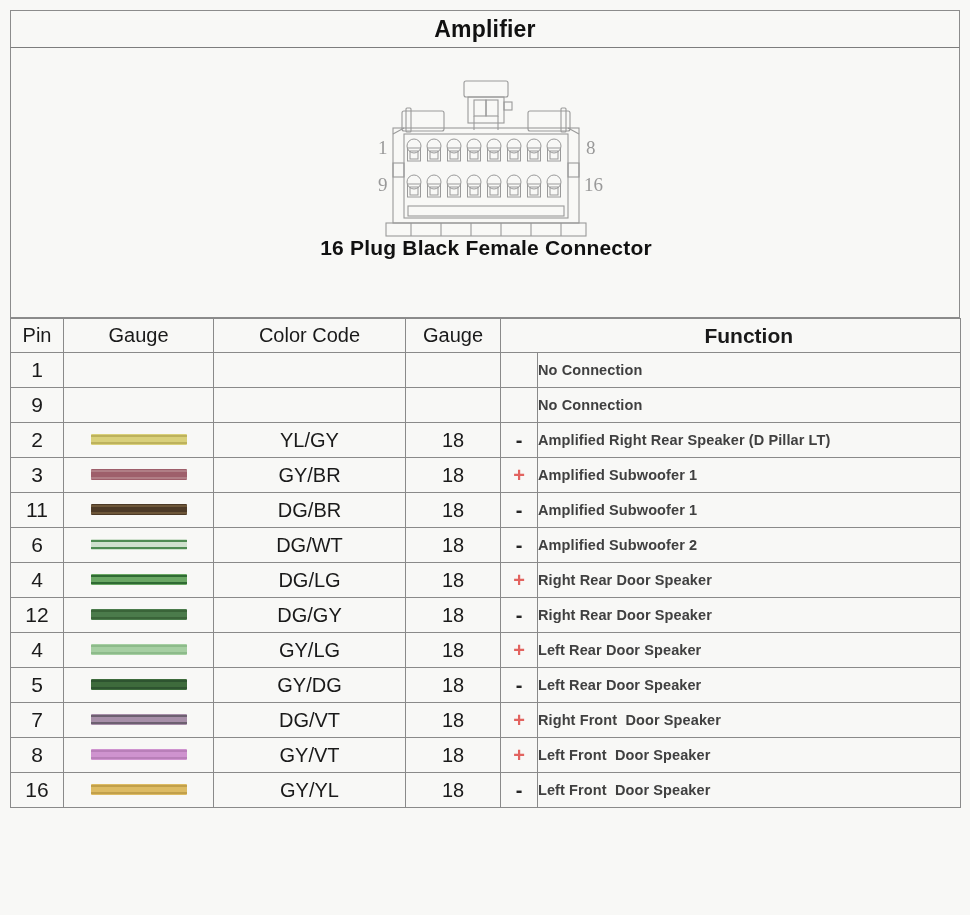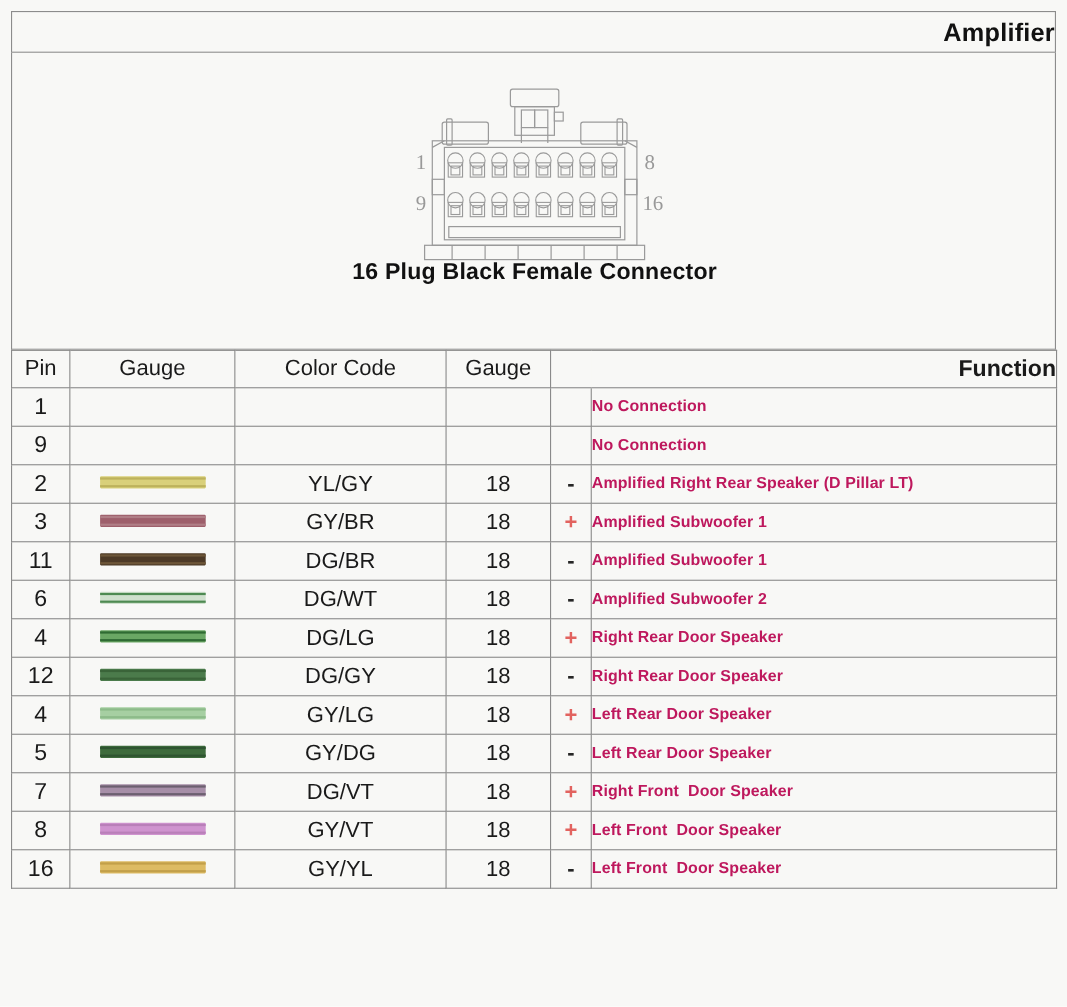--- a/index.html
+++ b/index.html
@@ -29,21 +29,21 @@
     left: 10px;
     top: 10px;
     width: 950px;
     height: 38px;
     border: 1px solid #8c8c8c;
     border-bottom: 1px solid #7d7d7d;
     box-sizing: border-box;
     background: #f8f8f6;
     display: flex;
     align-items: center;
-    justify-content: flex-end;
+    justify-content: center;
   }
   .title-text {
     font-size: 23px;
     font-weight: bold;
     letter-spacing: .2px;
     color: #111;
   }
 
   
   .diagram-band {
@@ -107,21 +107,21 @@
     font-size: 20px;
     color: #1a1a1a;
     text-align: center;
     vertical-align: middle;
   }
   thead th.func-head {
     font-weight: bold;
     font-size: 21px;
   }
   thead th.pol-head { border-right: none; }
-  thead th.func-head { border-left: none; text-align: right; }
+  thead th.func-head { border-left: none; }
 
   tbody tr { height: 35px; }
   tbody td { height: 35px; vertical-align: middle; }
 
   td.pin {
     text-align: center;
     font-size: 21px;
     color: #1a1a1a;
   }
   td.color-cell { text-align: center; }
@@ -140,21 +140,21 @@
     font-size: 17px;
     font-weight: bold;
     line-height: 1;
   }
   td.pol.plus  { color: #e2635f; font-size: 20px; }
   td.pol.minus { color: #262626; font-size: 20px; }
   td.func {
     padding-left: 10px;
     font-size: 14.5px;
     font-weight: bold;
-    color: #be185d;
+    color: #404040;
     letter-spacing: .1px;
     white-space: pre;
   }
 
   
   .wire {
     display: inline-block;
     width: 96px;
     height: 11px;
     border-radius: 1px;

